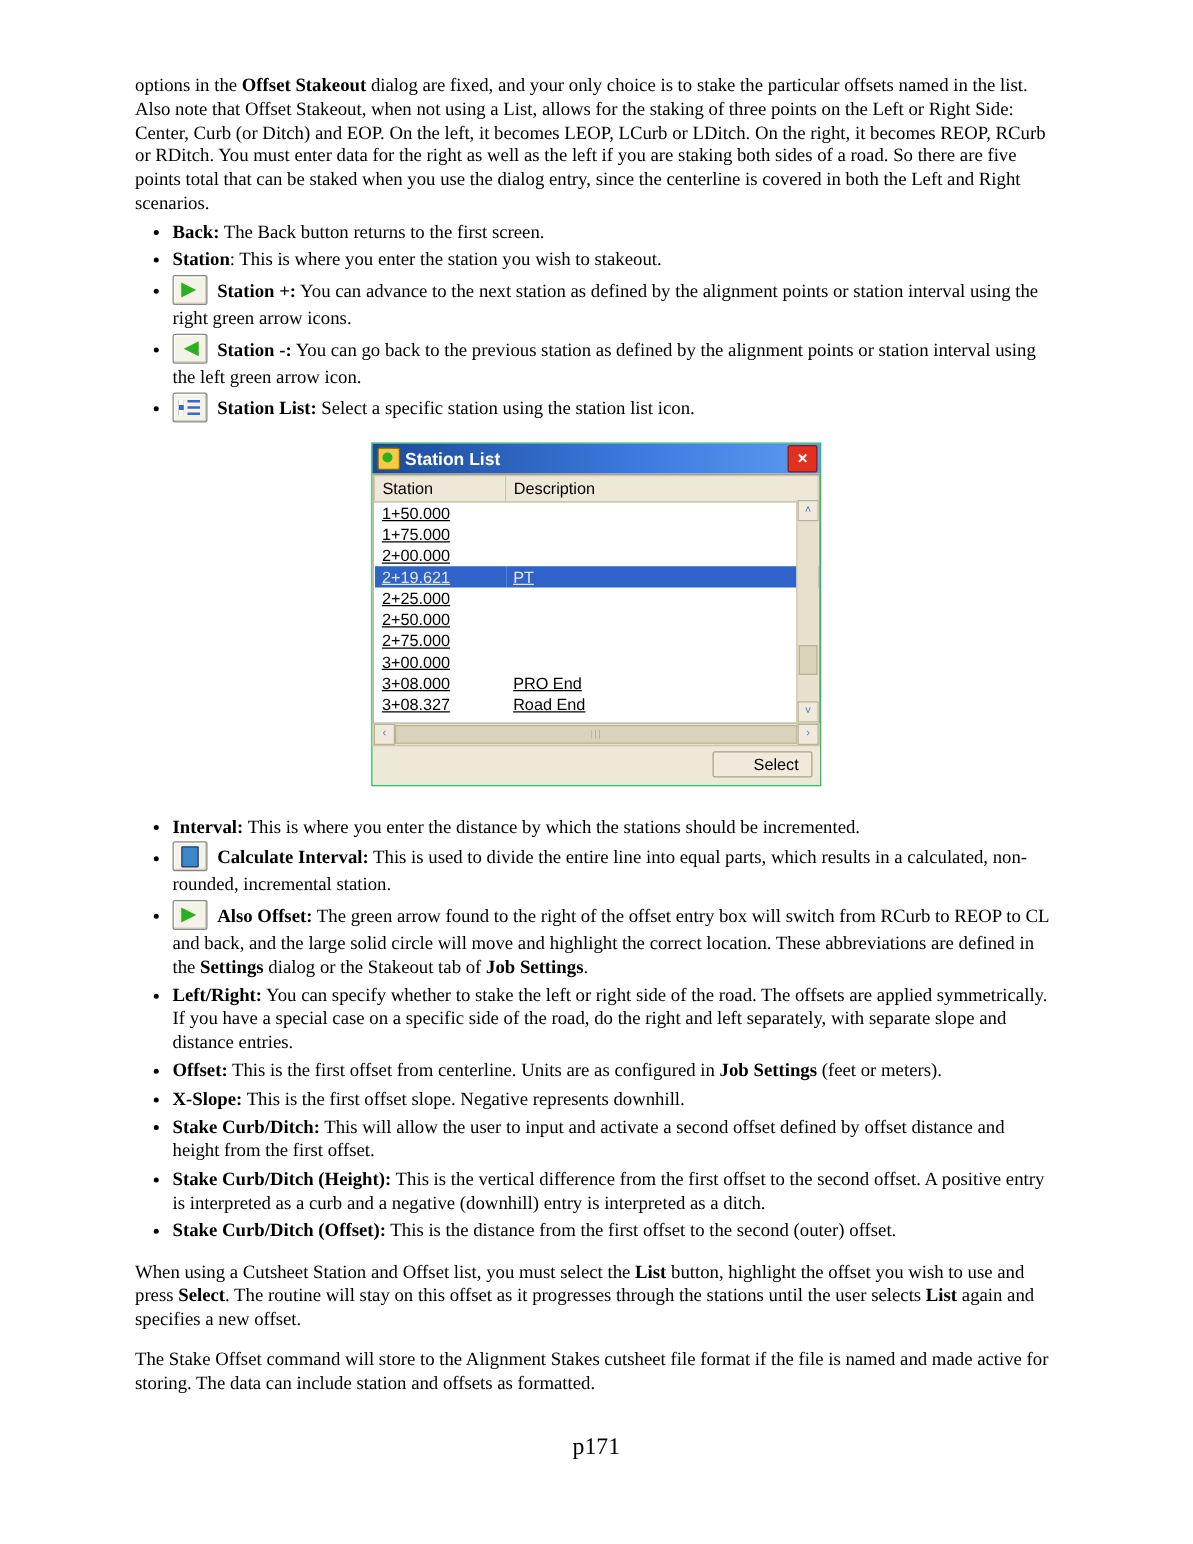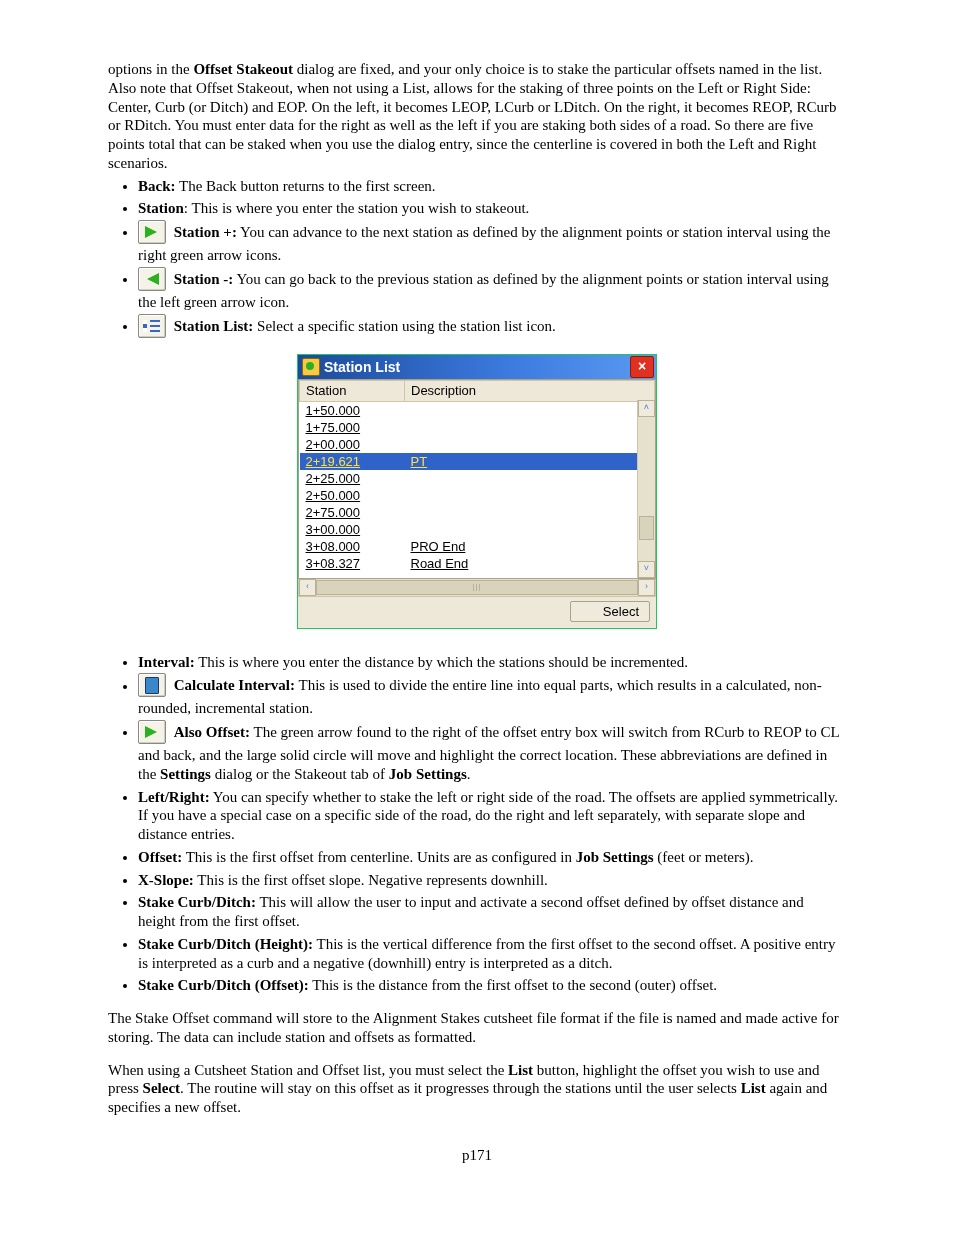--- a/index.html
+++ b/index.html
@@ -156,21 +156,21 @@
     color: #000;
   }
   table.station td {
     padding: 0 6px;
     height: 17px;
     white-space: nowrap;
     text-decoration: underline;
   }
   table.station tr.sel td {
     background: #2f63c9;
-    color: #fde047;
+    color: #e5e5e5;
   }
   .grid-vscroll {
     position: absolute;
     right: 0; top: 20px; bottom: 0;
     width: 17px;
     background: #e6e1cd;
     border-left: 1px solid #cfc6aa;
   }
   .sb-btn {
     width: 15px; height: 15px;
@@ -220,21 +220,21 @@
     padding: 2px 10px;
     background: #efeadb;
     border: 1px solid #a9a28c;
     border-radius: 2px;
     font-size: 13px;
     cursor: pointer;
   }
   .col-station { width: 92px; }
   .pgnum {
     text-align: center;
-    font-size: 15px;
+    font-size: 19px;
     margin-top: 30px;
   }
 </style>
 </head>
 <body>
 
 <div class="page">
 
   <p class="para">
     <span>options in the </span><span class="b">Offset Stakeout</span><span> dialog are fixed, and your only choice is to stake the particular offsets named in the list.  Also note that Offset Stakeout, when not using a List, allows for the staking of three points on the Left or Right Side:  Center, Curb (or Ditch) and EOP.  On the left, it becomes LEOP, LCurb or LDitch.  On the right, it becomes REOP, RCurb or RDitch.  You must enter data for the right as well as the left if you are staking both sides of a road.  So there are five points total that can be staked when you use the dialog entry, since the centerline is covered in both the Left and Right scenarios.</span>
@@ -360,20 +360,20 @@
       <span class="b">Stake Curb/Ditch:</span><span> This will allow the user to input and activate a second offset defined by offset distance and height from the first offset.</span>
     </li>
     <li>
       <span class="b">Stake Curb/Ditch (Height):</span><span> This is the vertical difference from the first offset to the second offset.  A positive entry is interpreted as a curb and a negative (downhill) entry is interpreted as a ditch.</span>
     </li>
     <li>
       <span class="b">Stake Curb/Ditch (Offset):</span><span> This is the distance from the first offset to the second (outer) offset.</span>
     </li>
   </ul>
 
-  <p class="para" style="margin-top:14px">The Stake Offset command will store to the Alignment Stakes cutsheet file format if the file is named and made active for storing.  The data can include station and offsets as formatted.</p>
-
   <p class="para" style="margin-top:14px">
     <span>When using a Cutsheet Station and Offset list, you must select the </span><span class="b">List</span><span> button, highlight the offset  you wish to use and press </span><span class="b">Select</span><span>.  The routine will stay on this offset as it progresses through the stations until the user selects </span><span class="b">List</span><span> again and specifies a new offset.</span>
   </p>
 
+  <p class="para" style="margin-top:14px">The Stake Offset command will store to the Alignment Stakes cutsheet file format if the file is named and made active for storing.  The data can include station and offsets as formatted.</p>
+
   <div class="pgnum">p171</div>
 </div>
 
 </body></html>

